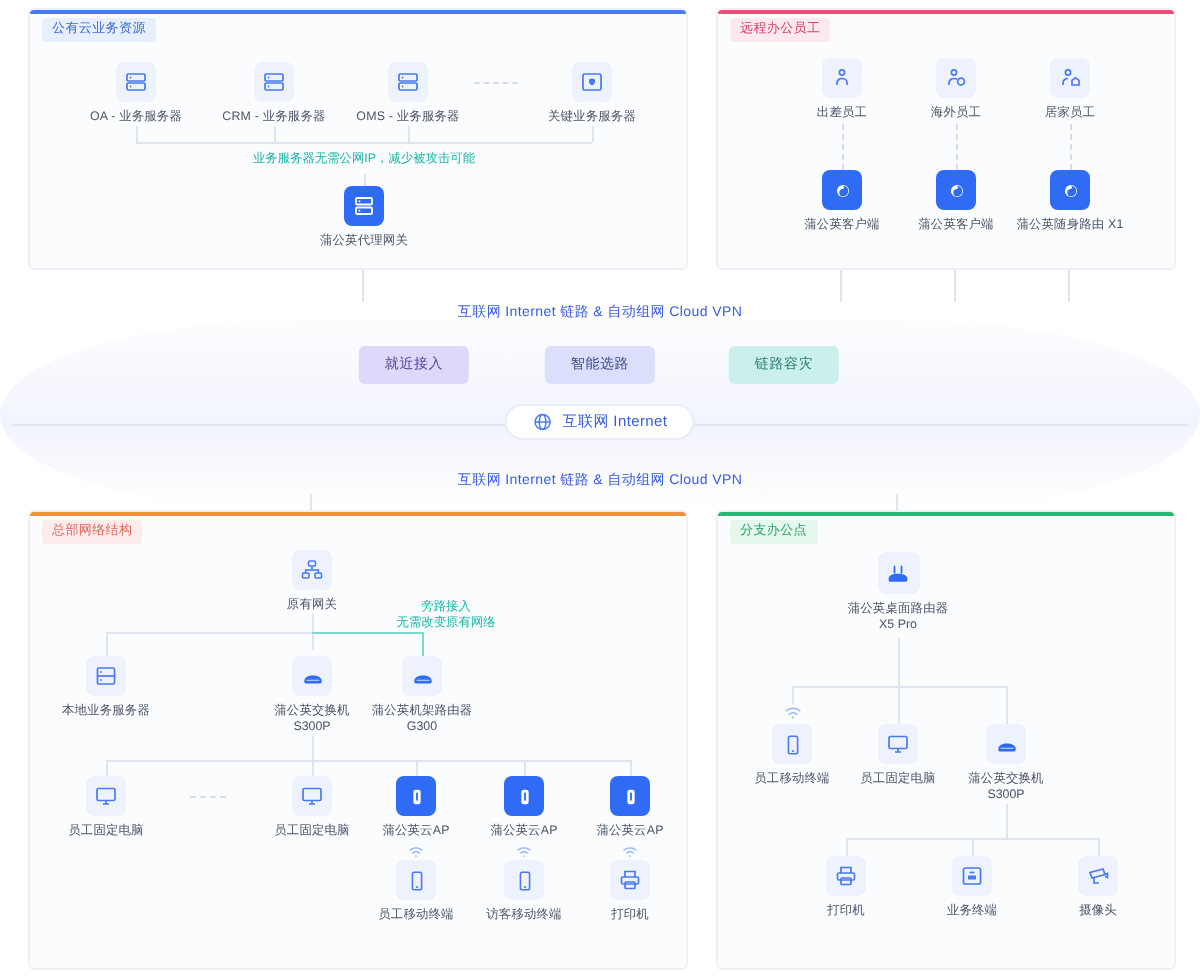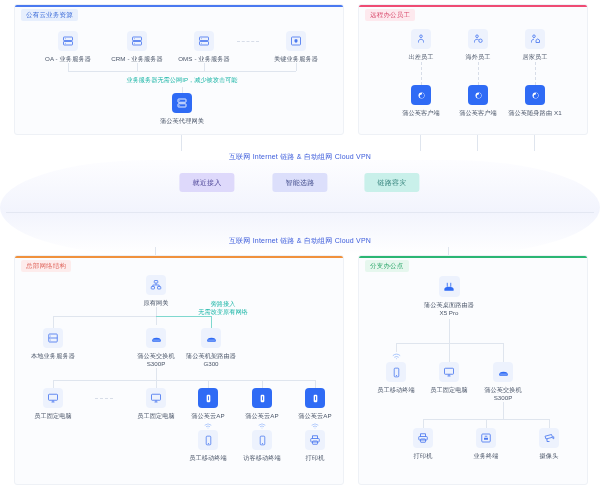--- a/index.html
+++ b/index.html
@@ -241,20 +241,30 @@
   <div class="ln lnv" style="left:420px;top:135px;height:16px;"></div>
   <div class="ln lnv" style="left:477px;top:135px;height:16px;"></div>
   <div class="ln lnv" style="left:534px;top:135px;height:16px;"></div>
 
   <div class="bandtext" style="top:152px;">互联网 Internet 链路 &amp; 自动组网 Cloud VPN</div>
 
   <div class="pill" id="pill-0" style="left: 207px; top: 173px; background: rgb(222, 217, 251); color: rgb(75, 67, 150);">就近接入</div>
   <div class="pill" id="pill-1" style="left: 300px; top: 173px; background: rgb(220, 223, 251); color: rgb(63, 74, 138);">智能选路</div>
   <div class="pill" id="pill-2" style="left: 392px; top: 173px; background: rgb(201, 240, 234); color: rgb(44, 125, 118);">链路容灾</div>
 
+  <div class="inetbox">
+    <span>
+      <svg width="10" height="10" viewBox="0 0 24 24" fill="none" stroke="#4a79f0" stroke-width="1.8">
+        <circle cx="12" cy="12" r="9"></circle>
+          <ellipse cx="12" cy="12" rx="4" ry="9"></ellipse>
+          <path d="M3 12h18"></path>
+      </svg>
+    </span>
+    <span class="t">互联网 Internet</span>
+  </div>
 
   <div class="bandtext" style="top:236px;">互联网 Internet 链路 &amp; 自动组网 Cloud VPN</div>
 
   <div class="ln lnv" style="left:155px;top:247px;height:10px;"></div>
   <div class="ln lnv" style="left:448px;top:247px;height:10px;"></div>
 
   <div class="panel" id="panel-hq">
     <div class="topline" id="hq-accent" style="background: rgb(240, 145, 60);"></div>
     <div class="badge" id="hq-badge" style="background: rgb(253, 236, 236); color: rgb(224, 104, 95);">总部网络结构</div>
 

